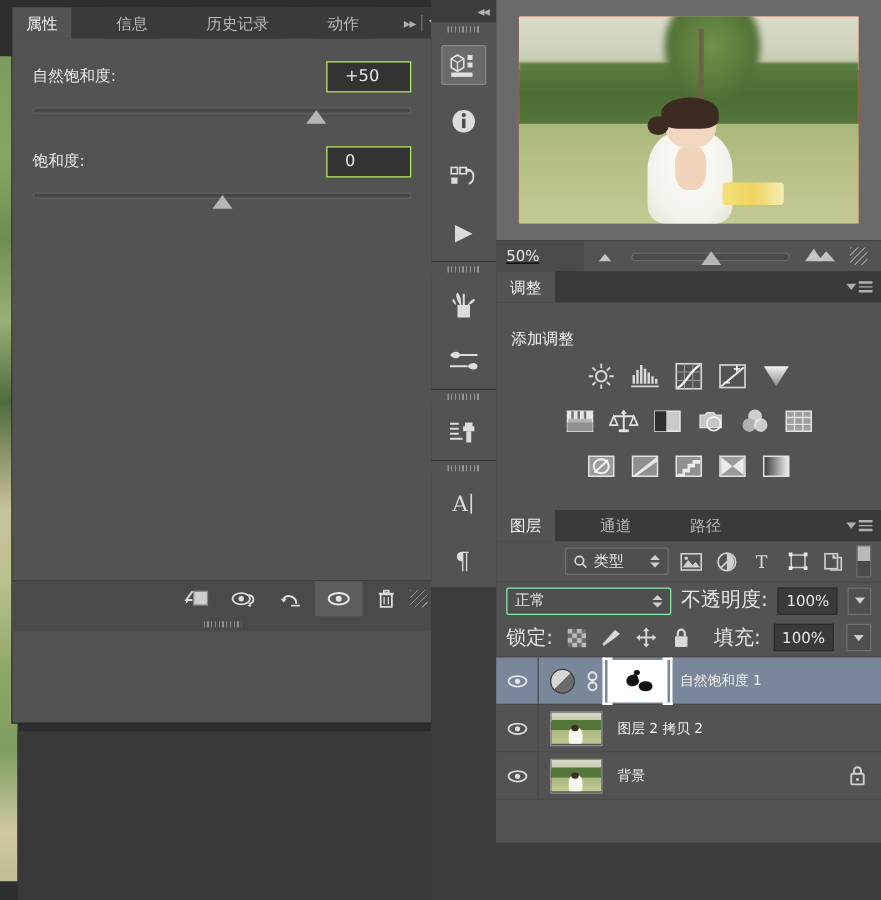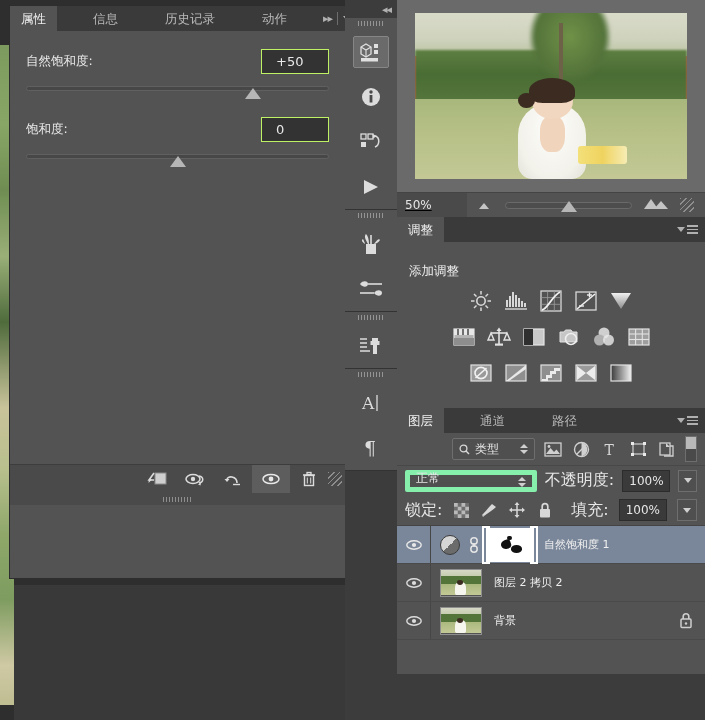--- a/index.html
+++ b/index.html
@@ -221,22 +221,22 @@
   .stepper i.dn { border-top: 4px solid #cfcfcf; }
   .filt-icon { width: 22px; height: 22px; display: flex; align-items: center; justify-content: center; }
   .filt-toggle {
     width: 13px; height: 26px; margin-left: auto;
     background: linear-gradient(180deg,#b9b9b9 0 50%, #4a4a4a 50% 100%);
     border: 1px solid #6e6e6e;
   }
   .blend-row { height: 30px; display: flex; align-items: center; gap: 8px; padding: 0 8px;
     border-top: 1px solid #484848; }
   .sel-blend {
-    width: 140px; height: 22px; background: #4f4f4f; border: 5px solid #86efac;
-    border-radius: 2px; display: flex; align-items: flex-end; padding: 0 6px;
+    width: 140px; height: 22px; background: #4f4f4f; border: 1px solid #86efac;
+    border-radius: 2px; display: flex; align-items: center; padding: 0 6px;
     color: #e6e6e6; font-size: 12px;
   }
   .lbl { font-size: 16px; color: #e6e6e6; white-space: nowrap; }
   .val-box {
     height: 22px; background: #3a3a3a; border: 1px solid #2c2c2c;
     color: #e6e6e6; font-size: 12px; display: flex; align-items: center;
     padding: 0 6px; min-width: 48px;
   }
   .val-caret {
     width: 20px; height: 22px; background: #4f4f4f; border: 1px solid #6e6e6e;

